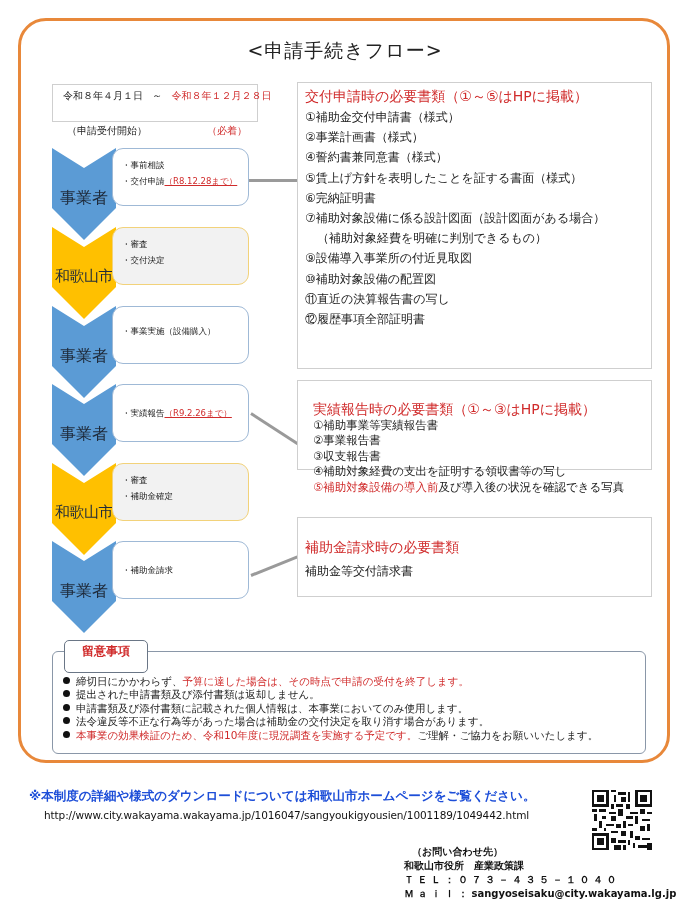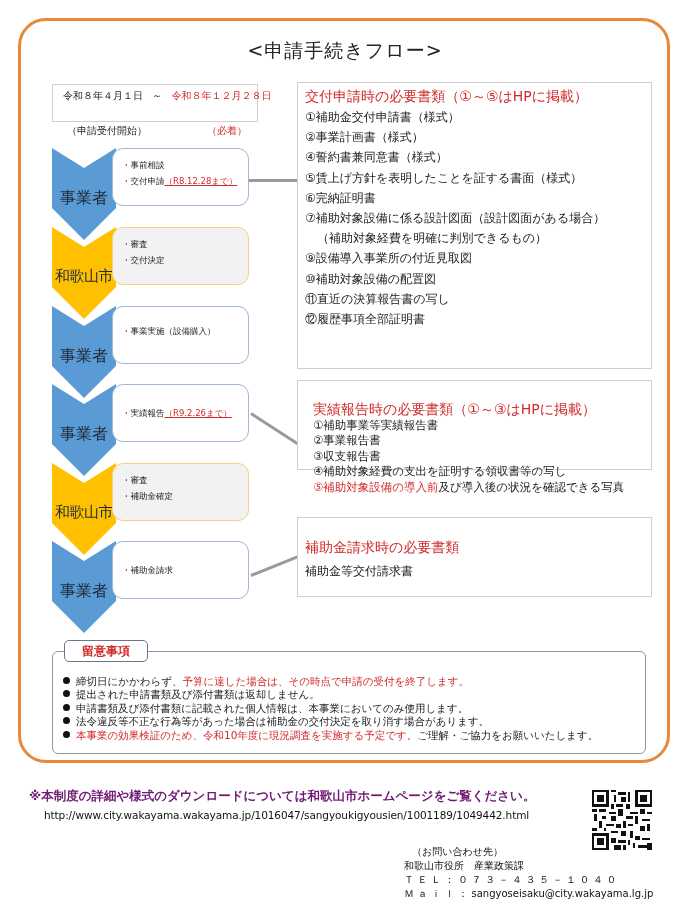--- a/index.html
+++ b/index.html
@@ -36,31 +36,31 @@
   .chev.city .label { font-size:15px; letter-spacing:-0.5px; left:-4px; width:72px; }
 
   .step { position:absolute; left:112px; width:137px; height:58px; border-radius:11px;
           border:1px solid #9fb9d6; box-sizing:border-box; background:#fff; font-size:8.5px; padding:8px 0 0 9px; line-height:16px; }
   .step.city { background:#f2f2f2; border-color:#f2d27a; }
   .step .red { color:#d02b2b;text-decoration:underline; }
   .connector { position:absolute; background:#9a9a9a; height:3px; transform-origin:0 50%; }
 
   .notes { position:absolute; left:52px; top:651px; width:594px; height:103px; border:1px solid #8a97a8;
            border-radius:6px; box-sizing:border-box; }
-  .notes-tab { position:absolute; left:64px; top:640px; width:84px; height:22px; background:#fff;
+  .notes-tab { position:absolute; left:64px; top:640px; width:84px; height:33px; background:#fff;
                border:1px solid #6a7686; border-radius:5px; box-sizing:border-box; text-align:center;
                color:#d02b2b; font-weight:bold; font-size:12px; line-height:20px; }
   .notes ul { list-style:none; margin:4px; padding:19px 0 0 6px; }
   .notes li { font-size:10.5px; line-height:13.4px; white-space:nowrap; }
   .notes li .dot { display:inline-block; width:7px; height:7px; border-radius:50%; background:#111; margin-right:6px; vertical-align:1px; }
 
-  .footnote { position:absolute; left:29px; top:788px; font-size:12.5px; font-weight:bold; white-space:nowrap; color:#701a75; }
+  .footnote { position:absolute; left:29px; top:788px; font-size:12.5px; font-weight:bold; white-space:nowrap; color:#1d4ed8; }
   .url { position:absolute; left:44px; top:809px; font-size:10.5px; white-space:nowrap; color:#111; letter-spacing:-0.1px; }
   .qr { position:absolute; left:592px; top:790px; width:60px; height:60px; }
-  .contact { position:absolute; left:404px; top:845px; font-size:10px; line-height:14px; font-weight:normal; color:#111; white-space:nowrap; }
+  .contact { position:absolute; left:404px; top:845px; font-size:10px; line-height:14px; font-weight:bold; color:#111; white-space:nowrap; }
   .contact .title2 { padding-left:8px; }
   .contact .spaced { letter-spacing:3.5px; }
 </style>
 </head>
 <body>
 
 <div class="frame"></div>
 <div class="title">&lt;申請手続きフロー&gt;</div>
 
 <div class="period">

